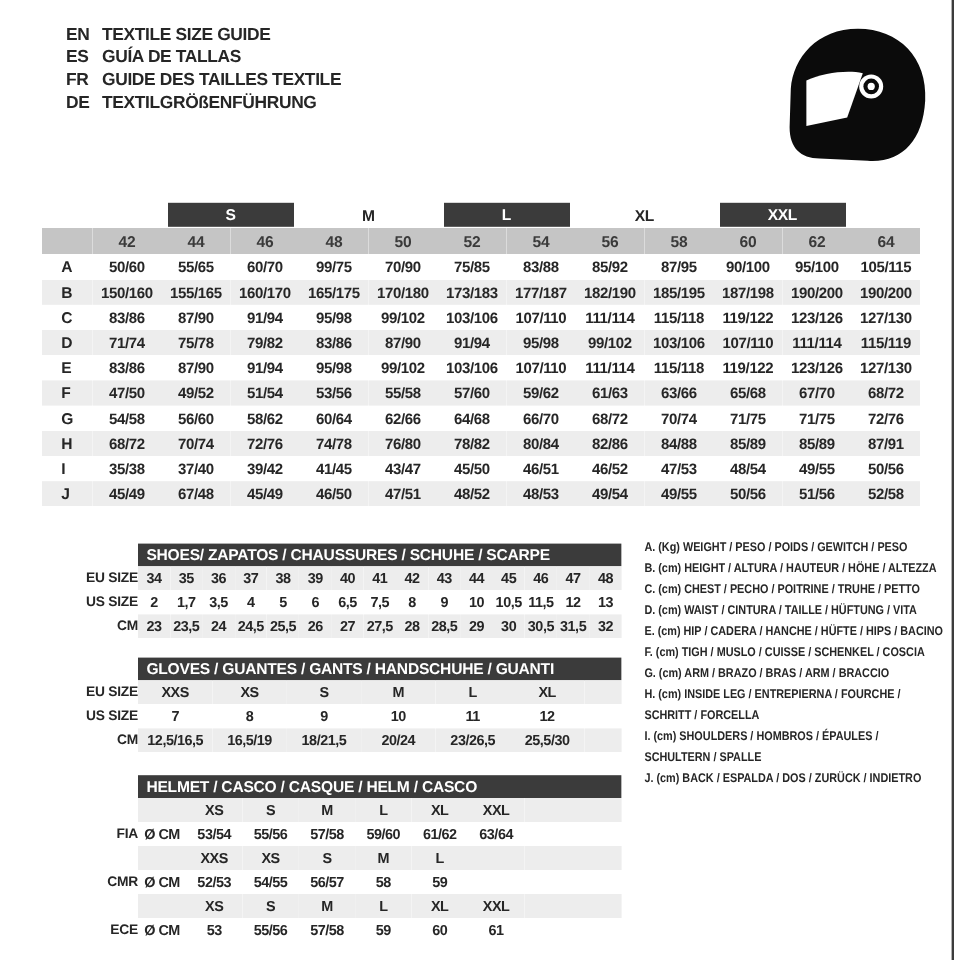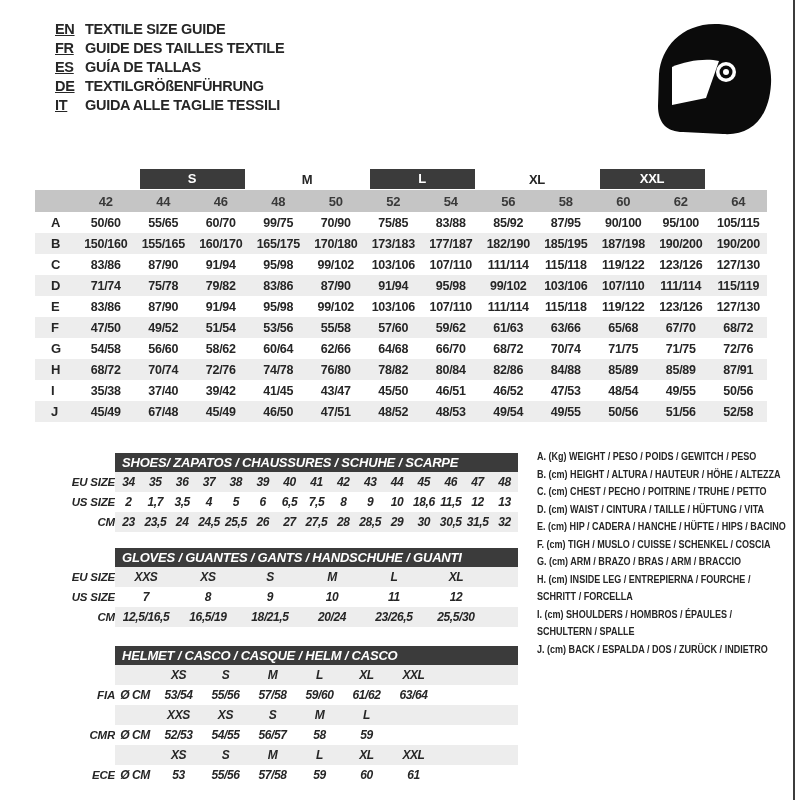--- a/index.html
+++ b/index.html
@@ -3,71 +3,67 @@
 <meta charset="utf-8">
 <style>
   html,body{margin:0;padding:0;}
   body{
     width:800px;height:800px;position:relative;background:#ffffff;overflow:hidden;
     font-family:"Liberation Sans", sans-serif;font-weight:700;color:#262626;
   }
   
   .lang-block{position:absolute;left:55px;top:20px;}
   .lang-row{display:flex;font-size:14.5px;line-height:19px;letter-spacing:-0.3px;}
-  .lang-code{width:30px;text-decoration:underline;}
+  .lang-code{width:30px;}
   
   .helmet-wrap{position:absolute;left:645px;top:20px;width:140px;height:122px;}
   
   .edge-line{position:absolute;left:793px;top:0;width:2px;height:800px;background:#3c3c3c;}
   
   .main-table{position:absolute;left:35px;top:168px;width:732px;border-collapse:collapse;table-layout:fixed;}
   .main-table td{padding:0;margin:0;text-align:center;font-size:12.5px;font-weight:700;letter-spacing:-0.3px;height:21px;overflow:hidden;white-space:nowrap;}
   .main-table tr.group-row td{height:22px;font-size:13px;}
   .gbox{background:var(--dark);color:#fff;height:20px;line-height:20px;margin:0 5px;font-size:13px;}
   .main-table tr.band-row{background:var(--band);}
   .main-table tr.band-row td{height:22px;color:#3a3a3a;font-size:13px;}
   .main-table tr.alt{background:var(--alt);}
   .main-table td.rowlbl{text-align:left;padding-left:16px;font-size:13px;}
   
   .bottom-left{position:absolute;left:35px;top:452px;width:483px;}
-  .sub-table{border-collapse:collapse;table-layout:fixed;width:483px;font-style:italic;}
+  .sub-table{border-collapse:collapse;table-layout:fixed;width:483px;}
   .sub-table td{padding:0;height:20px;font-size:12px;font-weight:700;letter-spacing:-0.4px;text-align:center;overflow:hidden;white-space:nowrap;}
   .sub-table td.side-lbl{text-align:right;padding-left:28px;font-size:11.5px;letter-spacing:-0.2px;}
   .sub-table td.title-cell{height:19px;}
   .sub-table .bar{background:var(--dark);color:#fff;height:19px;line-height:19px;text-align:left;padding-left:7px;font-size:13px;letter-spacing:-0.2px;}
   .sub-table td.gray{background:var(--alt);}
   #shoes-table{margin-bottom:6px;}
   #gloves-table{margin-bottom:18px;margin-top:15px;}
   
   .legend{position:absolute;left:537px;top:448px;width:292px;transform:scaleX(0.86);transform-origin:left top;}
   .legend-item{font-size:10.5px;line-height:17.5px;letter-spacing:0px;}
 </style>
 </head>
 <body style="--dark: #3b3b3b; --band: #c5c5c5; --alt: #ededed;">
 
 <div class="lang-block" id="lang-block">
     <div class="lang-row">
       <span class="lang-code">EN</span>
       <span class="lang-title">TEXTILE SIZE GUIDE</span>
     </div>
     <div class="lang-row">
+      <span class="lang-code">ES</span>
+      <span class="lang-title">GUÍA DE TALLAS</span>
+    </div>
+    <div class="lang-row">
       <span class="lang-code">FR</span>
       <span class="lang-title">GUIDE DES TAILLES TEXTILE</span>
     </div>
     <div class="lang-row">
-      <span class="lang-code">ES</span>
-      <span class="lang-title">GUÍA DE TALLAS</span>
-    </div>
-    <div class="lang-row">
       <span class="lang-code">DE</span>
       <span class="lang-title">TEXTILGRÖßENFÜHRUNG</span>
-    </div>
-    <div class="lang-row">
-      <span class="lang-code">IT</span>
-      <span class="lang-title">GUIDA ALLE TAGLIE TESSILI</span>
     </div>
   </div>
 
 <div class="helmet-wrap">
   <svg width="136" height="120" viewBox="0 0 136 120" aria-hidden="true">
     <path d="M70 4 C 36 4 16 28 14 54 L 13 86 C 13 103 22 112 38 112 L 78 114 C 106 116 124 98 126 64 C 128 28 104 4 70 4 Z" fill="#0b0b0b"></path>
     <path d="M27 47 C 41 41 60 38 74 41 L 61 78 L 27 85 Z" fill="#ffffff"></path>
     <circle cx="81" cy="52" r="10" fill="#ffffff"></circle>
     <circle cx="81" cy="52" r="6.5" fill="#0b0b0b"></circle>
     <circle cx="81" cy="52" r="3" fill="#ffffff"></circle>
@@ -326,21 +322,21 @@
           <td>1,7</td>
           <td>3,5</td>
           <td>4</td>
           <td>5</td>
           <td>6</td>
           <td>6,5</td>
           <td>7,5</td>
           <td>8</td>
           <td>9</td>
           <td>10</td>
-          <td>18,6</td>
+          <td>10,5</td>
           <td>11,5</td>
           <td>12</td>
           <td>13</td>
         </tr>
         <tr>
           <td class="side-lbl">CM</td>
           <td class="gray">23</td>
           <td class="gray">23,5</td>
           <td class="gray">24</td>
           <td class="gray">24,5</td>

